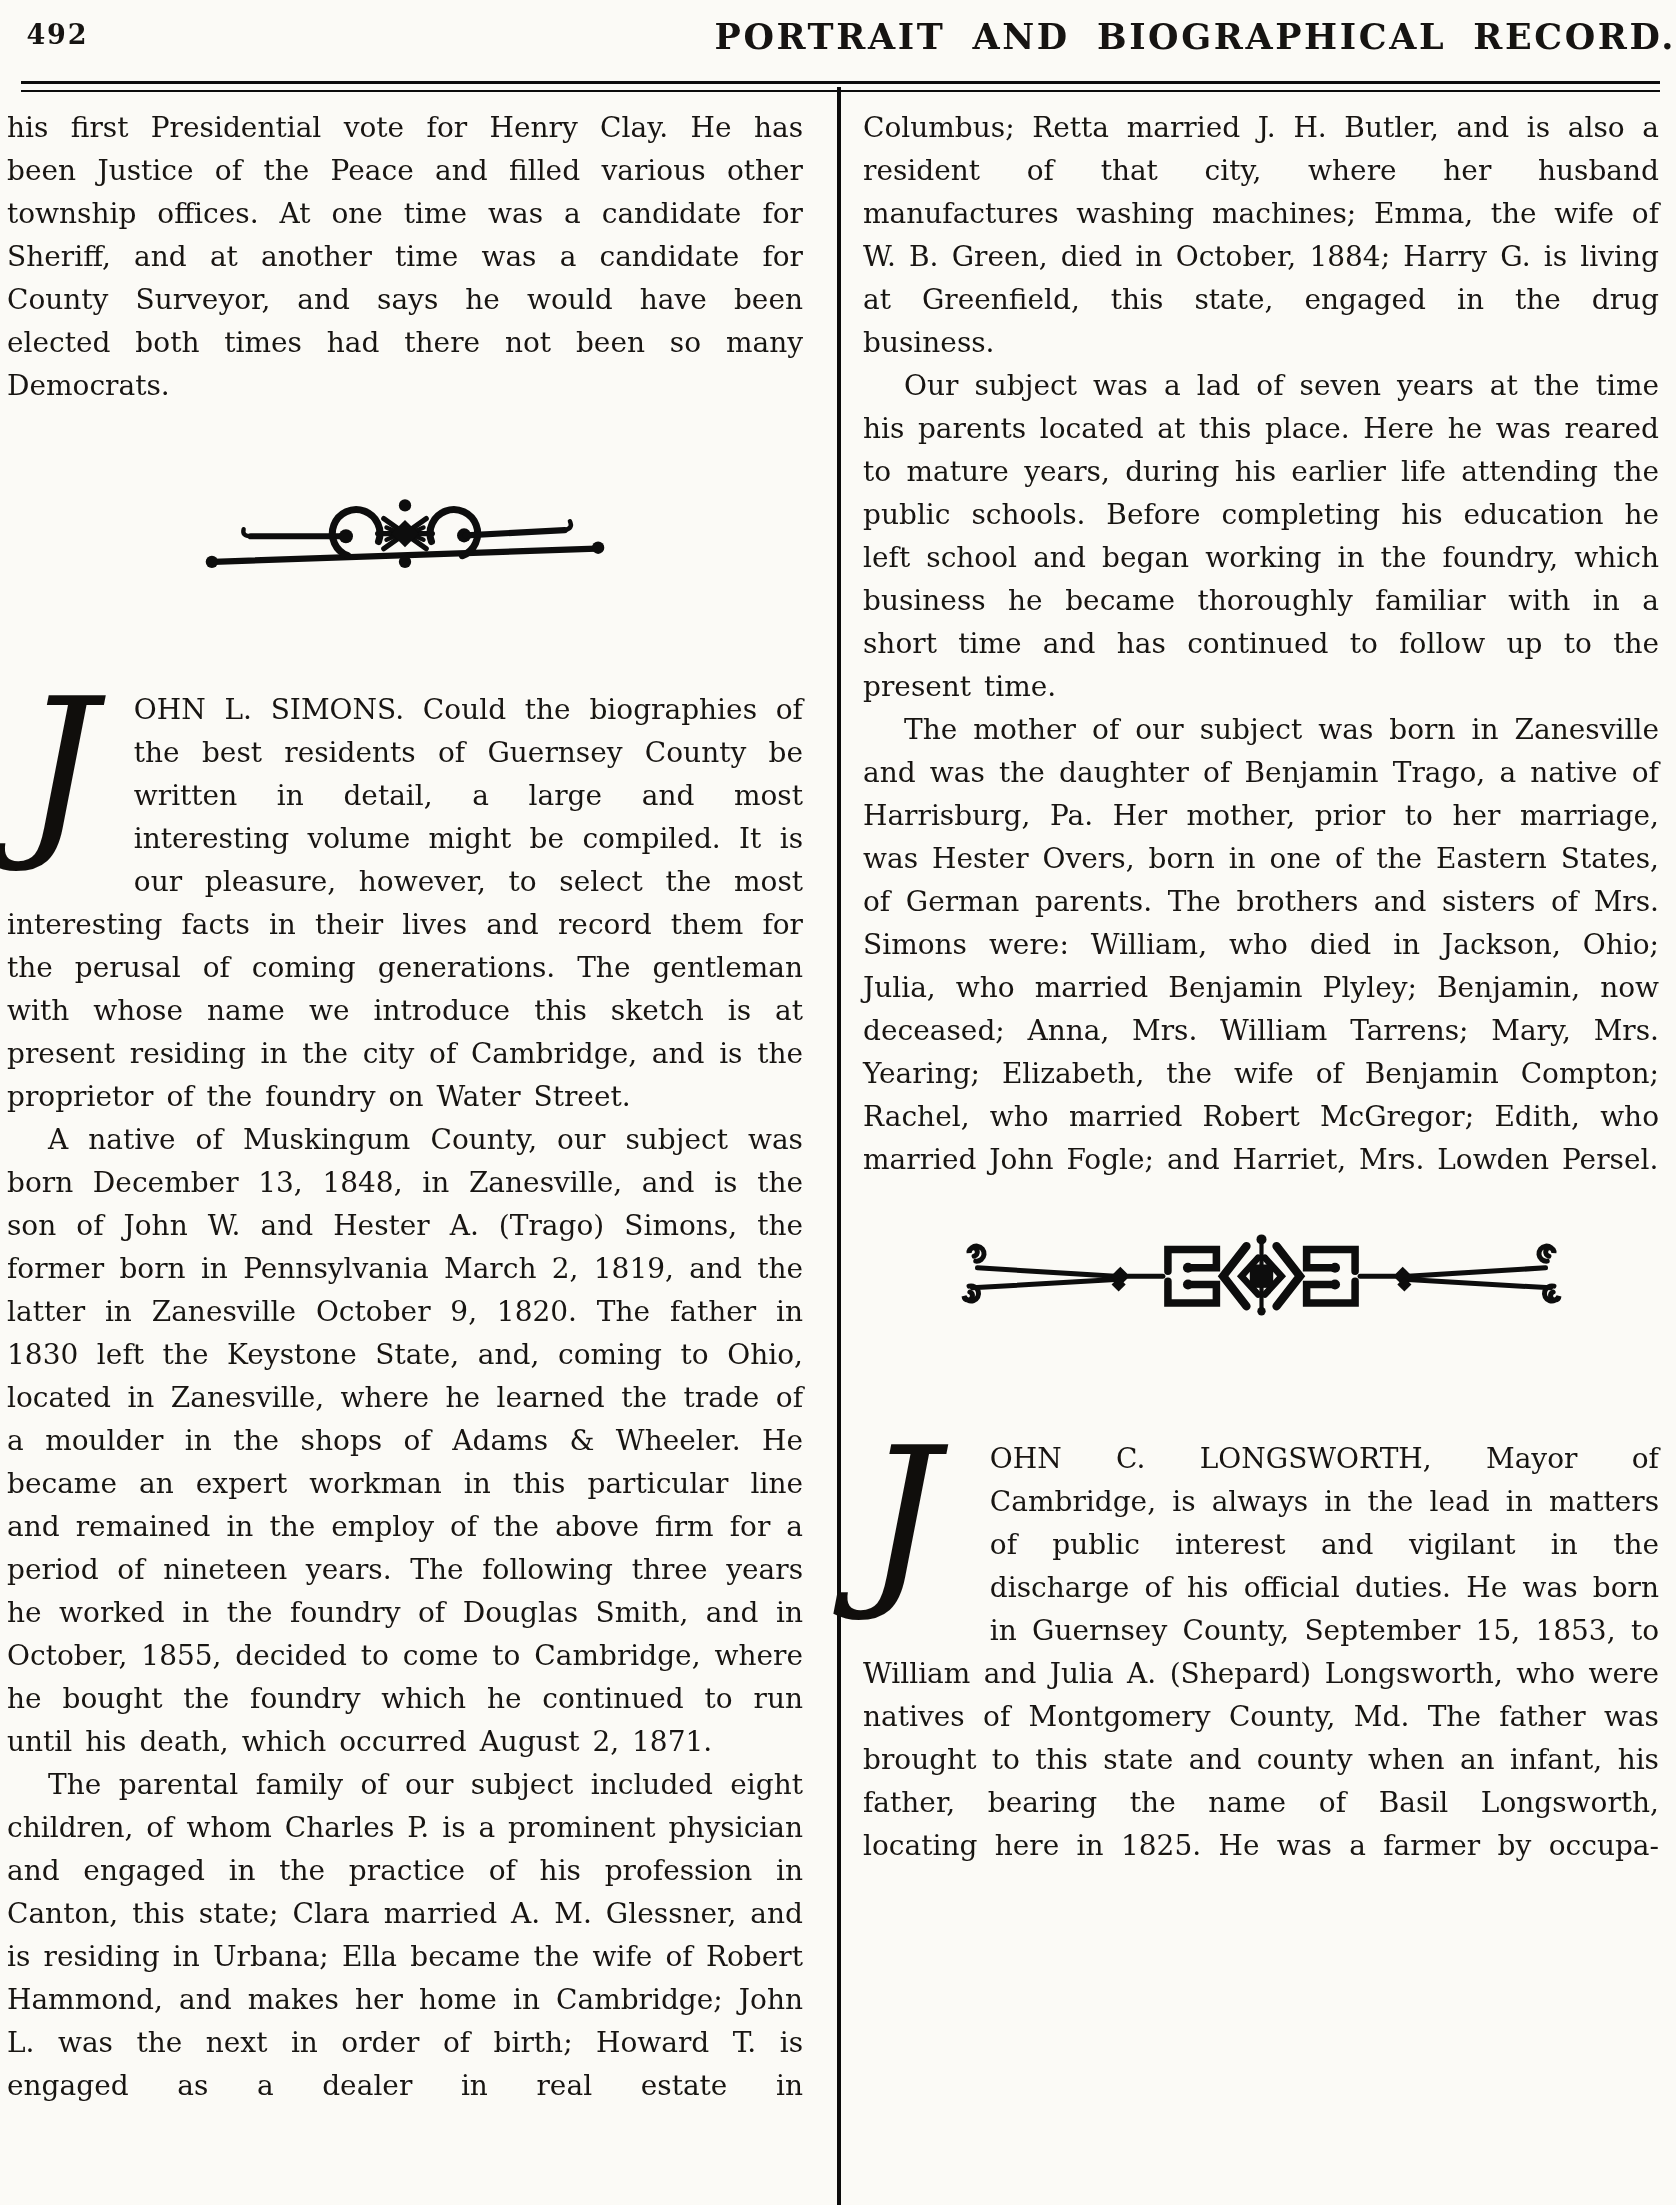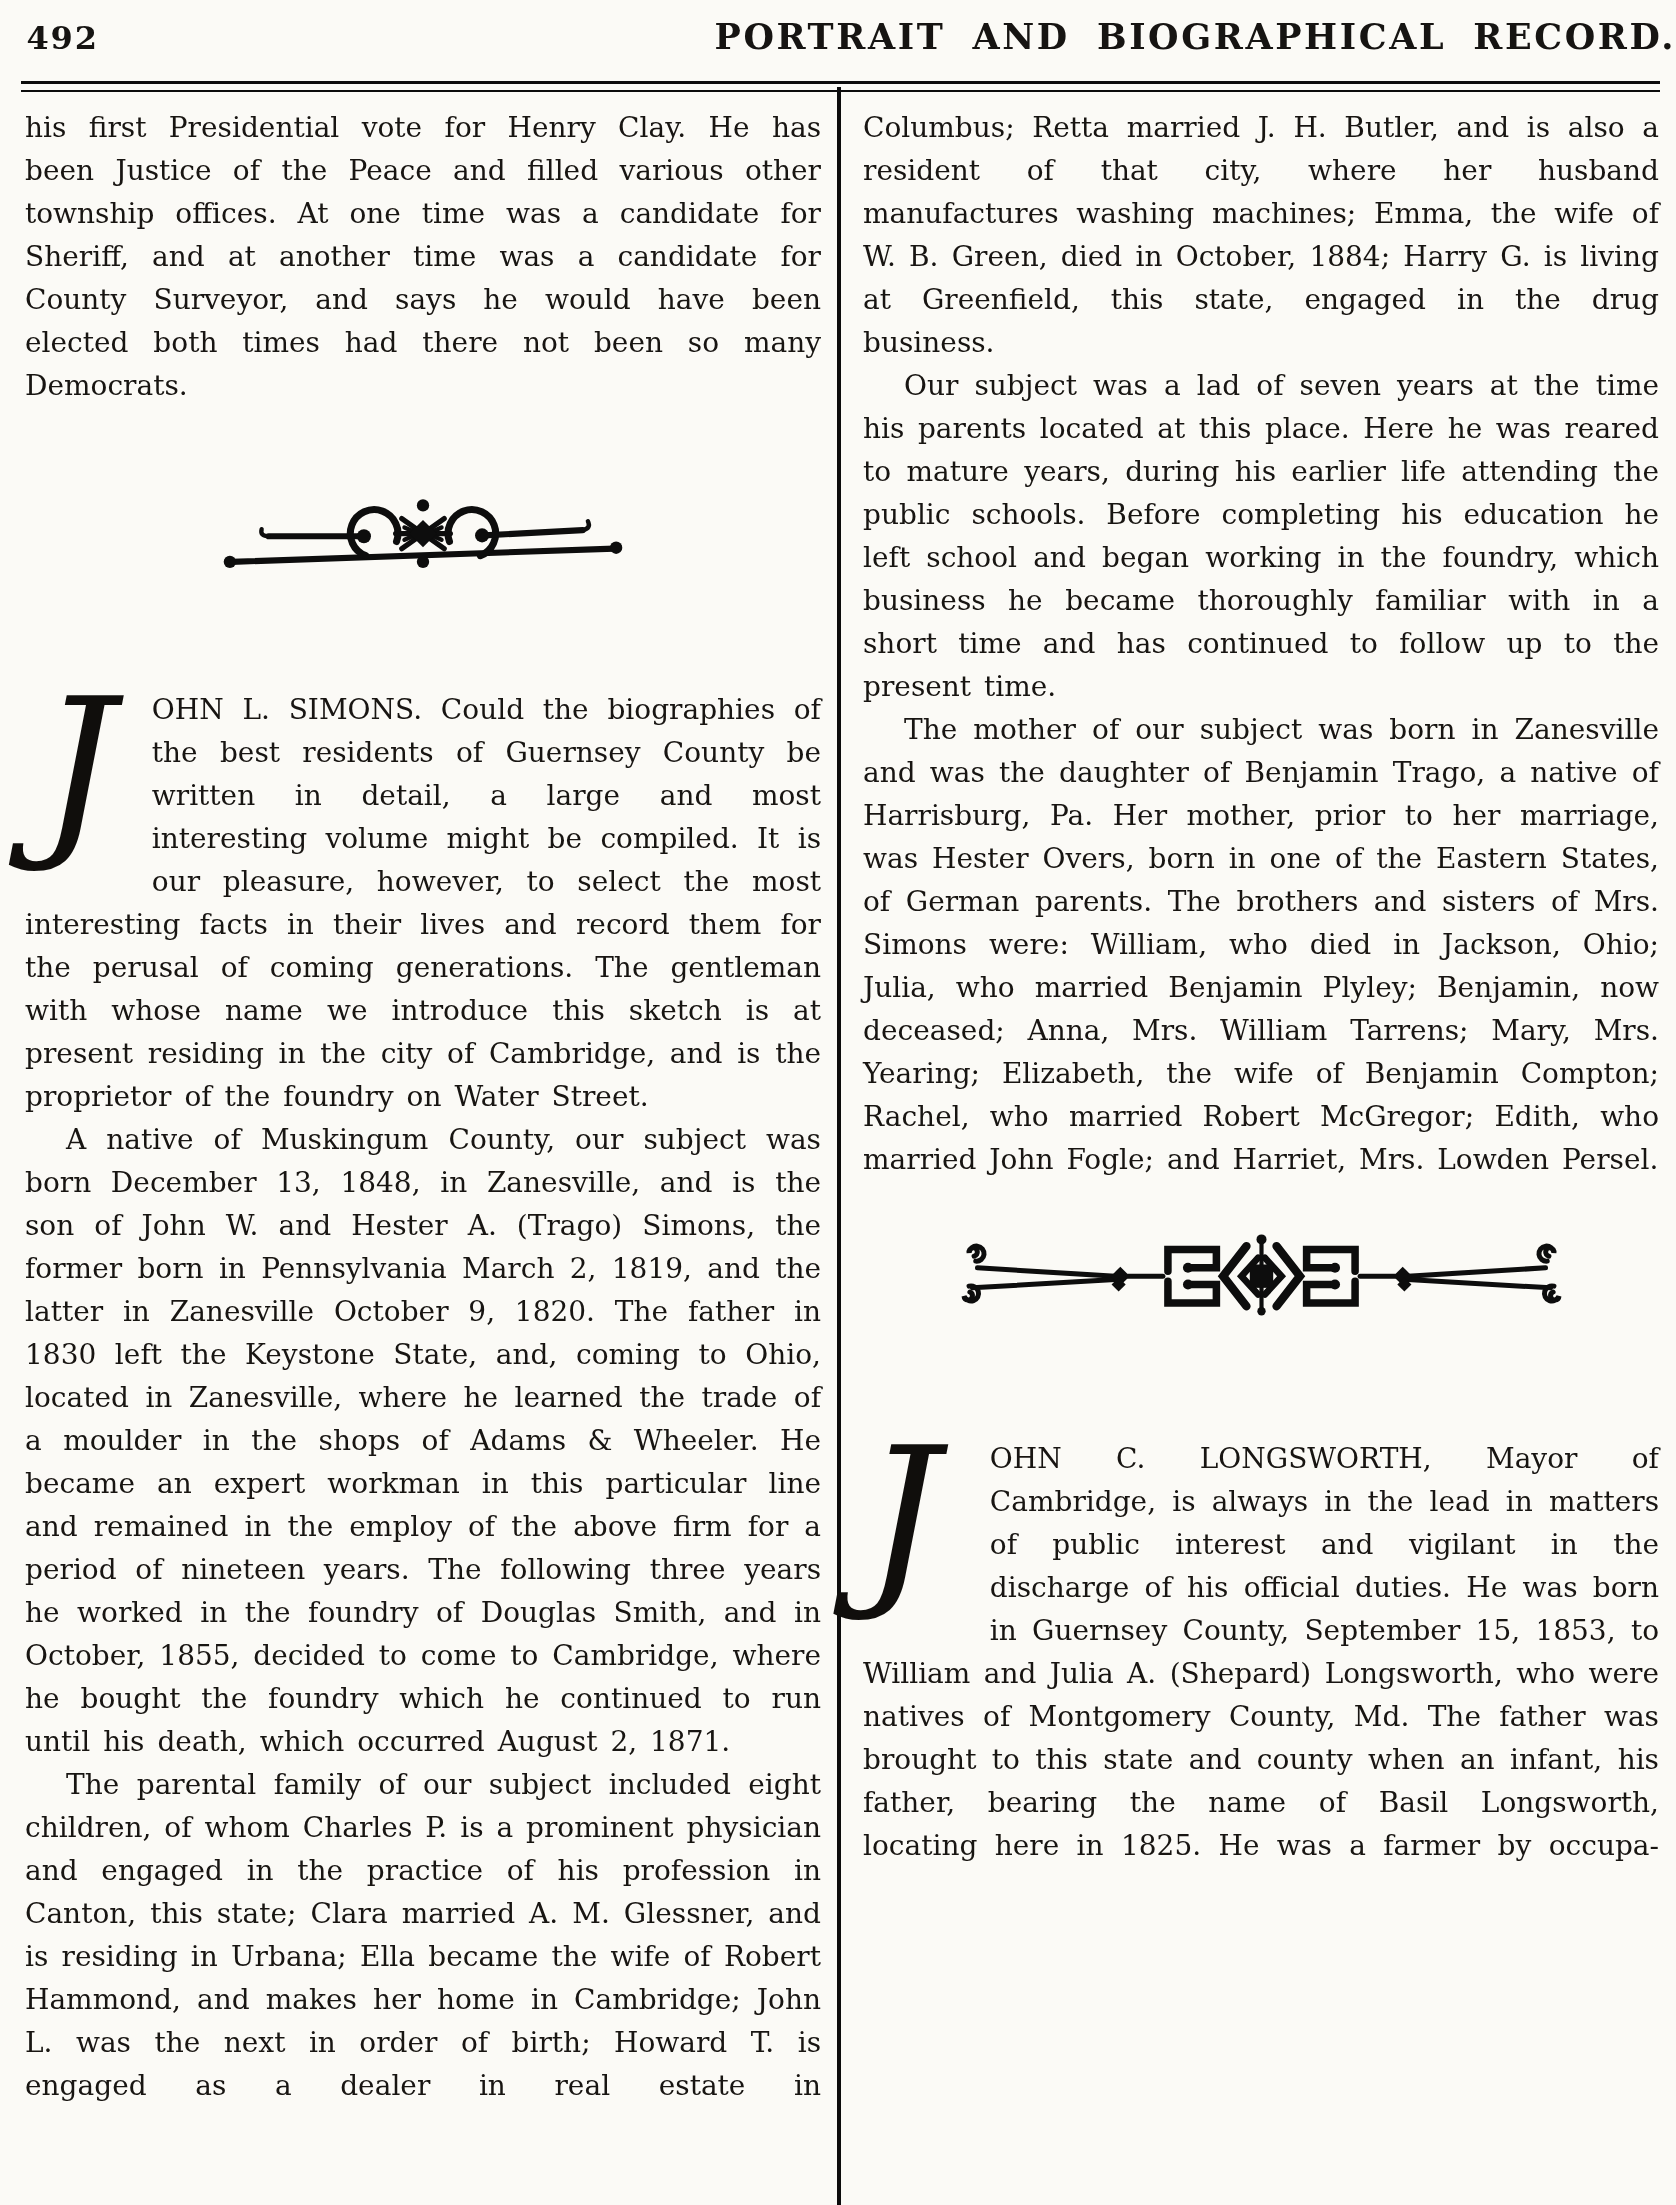--- a/index.html
+++ b/index.html
@@ -8,37 +8,37 @@
     background:#e8e8e4;
     font-family:"DejaVu Serif","Liberation Serif",serif;
   }
   .page{
     position:relative;width:1676px;height:2206px;overflow:hidden;
     background:#fbfaf6;color:#161412;
   }
   
   .pagenum{
     position:absolute;top:19.4px;left:26.5px;
-    font-size:32px;font-weight:bold;letter-spacing:1.8px;
+    font-size:27px;font-weight:bold;letter-spacing:1.8px;
   }
   .page-title{
     position:absolute;top:16px;left:0;width:1676px;
     text-align:right;font-size:35px;font-weight:bold;letter-spacing:2.6px;
     word-spacing:12.4px;
   }
   .rule-double{
     position:absolute;top:81px;left:21px;width:1639px;height:6.2px;
     border-top:3.5px solid #0c0c0c;border-bottom:2.6px solid #0c0c0c;
   }
   .col-rule{
     position:absolute;top:87px;bottom:0;left:837px;width:3.5px;background:#0c0c0c;
   }
   
   .col{position:absolute;top:106px;width:796px;}
-  .col-left{left:25px;}
+  .col-left{left:7px;}
   .col-right{left:863px;}
   p.body-p{
     margin:0;
     font-size:28px;line-height:43px;
     text-align:justify;
     word-spacing:4px;
     color:#181512;
   }
   p.indent{text-indent:41px;}
   p.cont{text-align-last:justify;}

